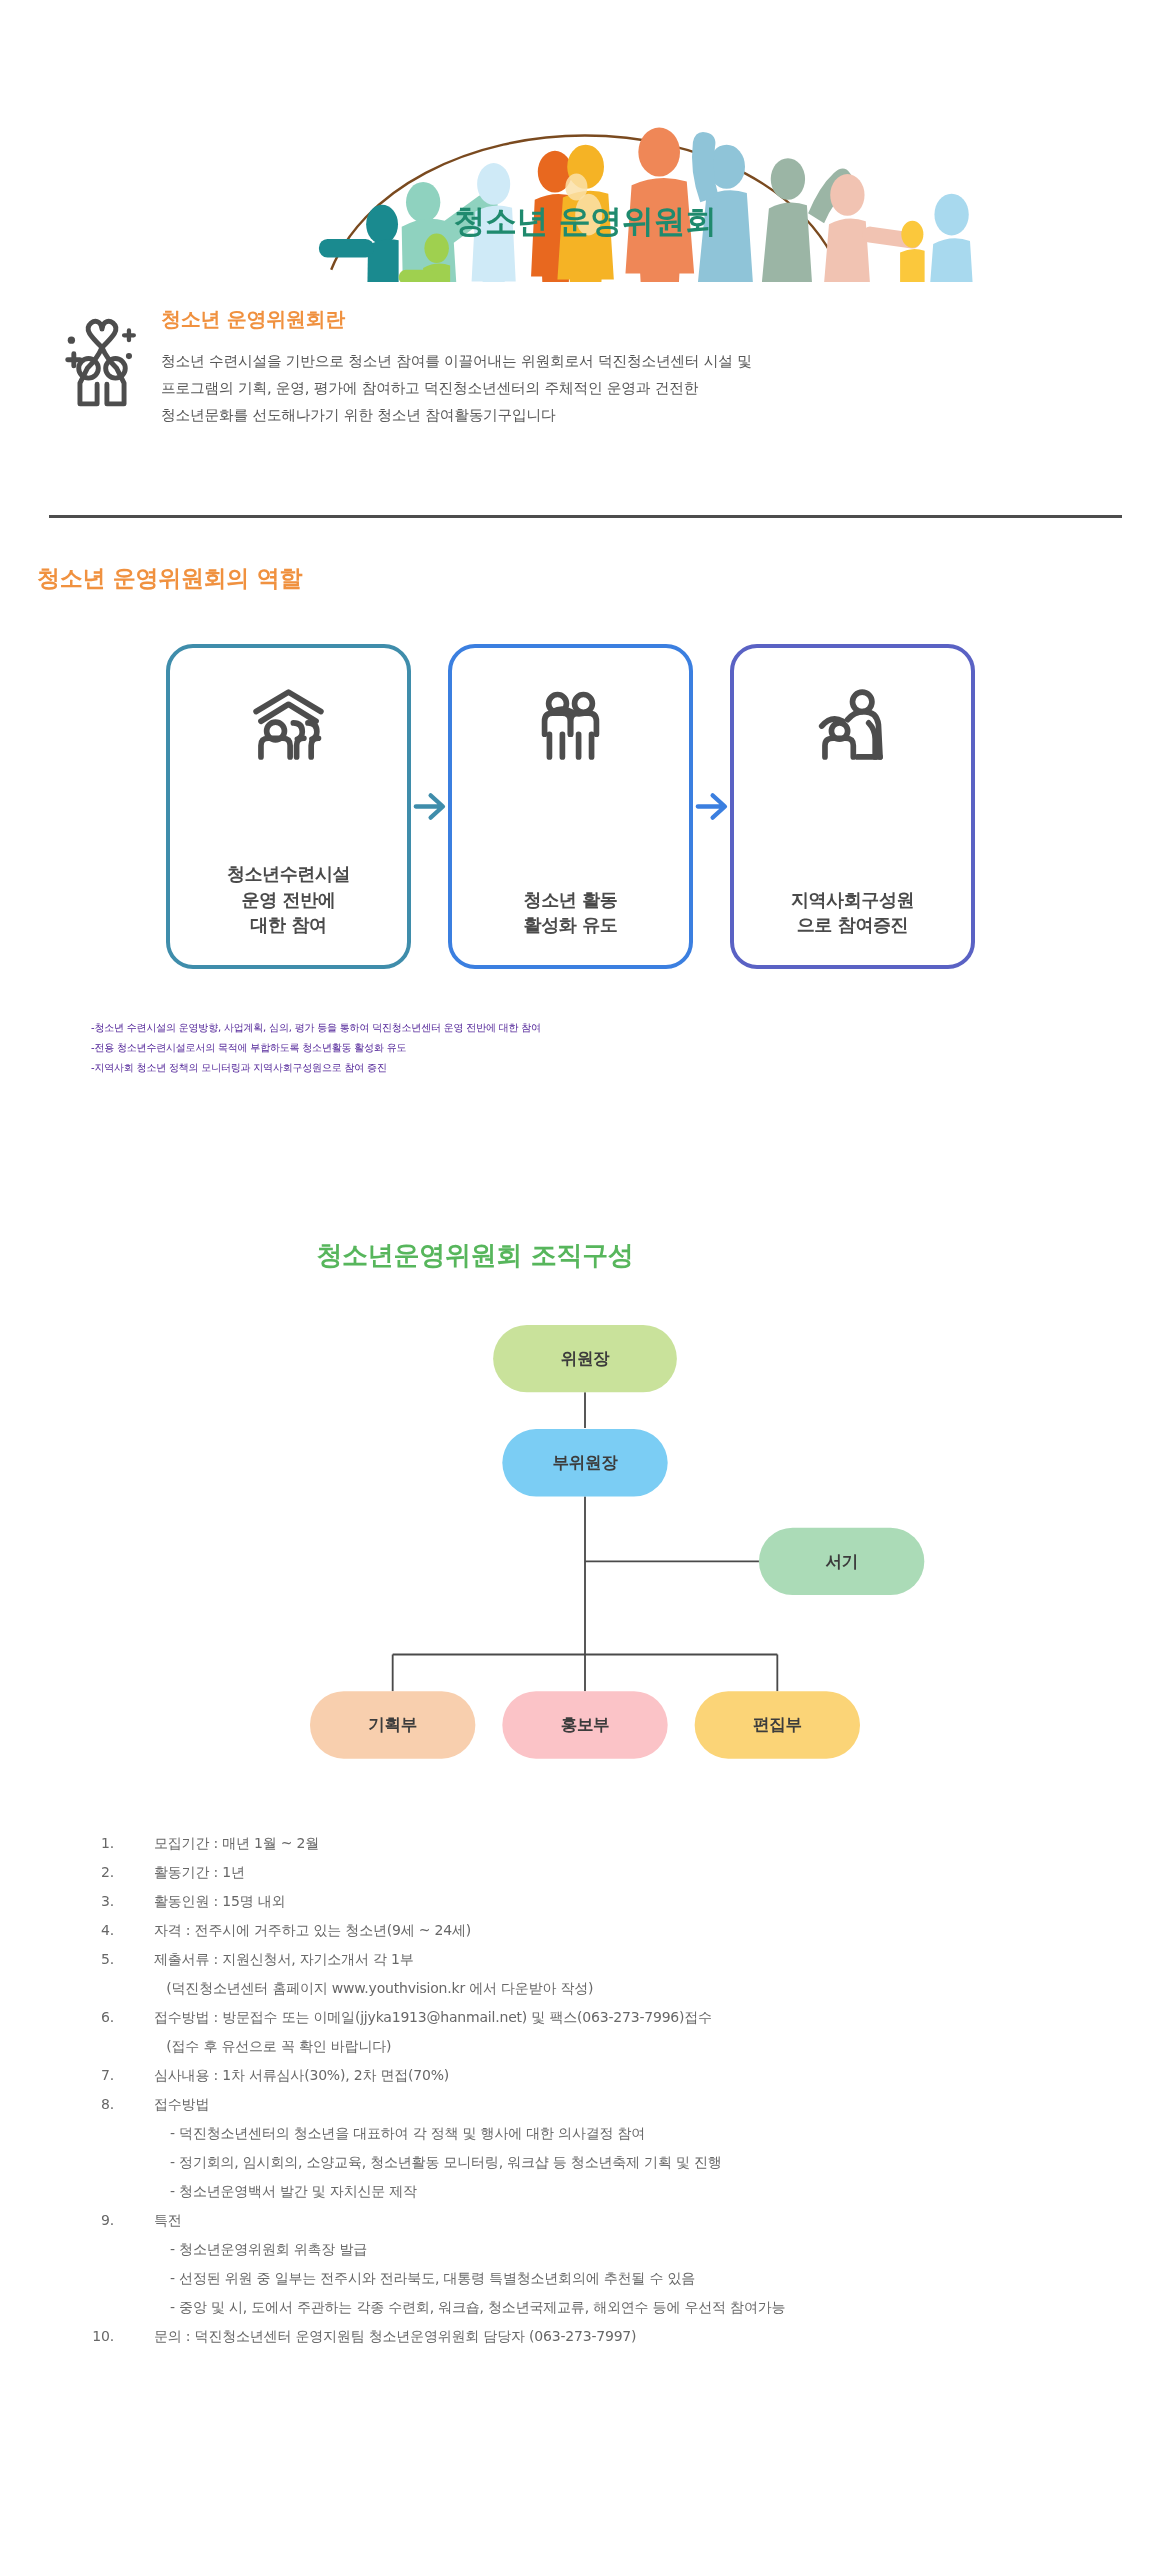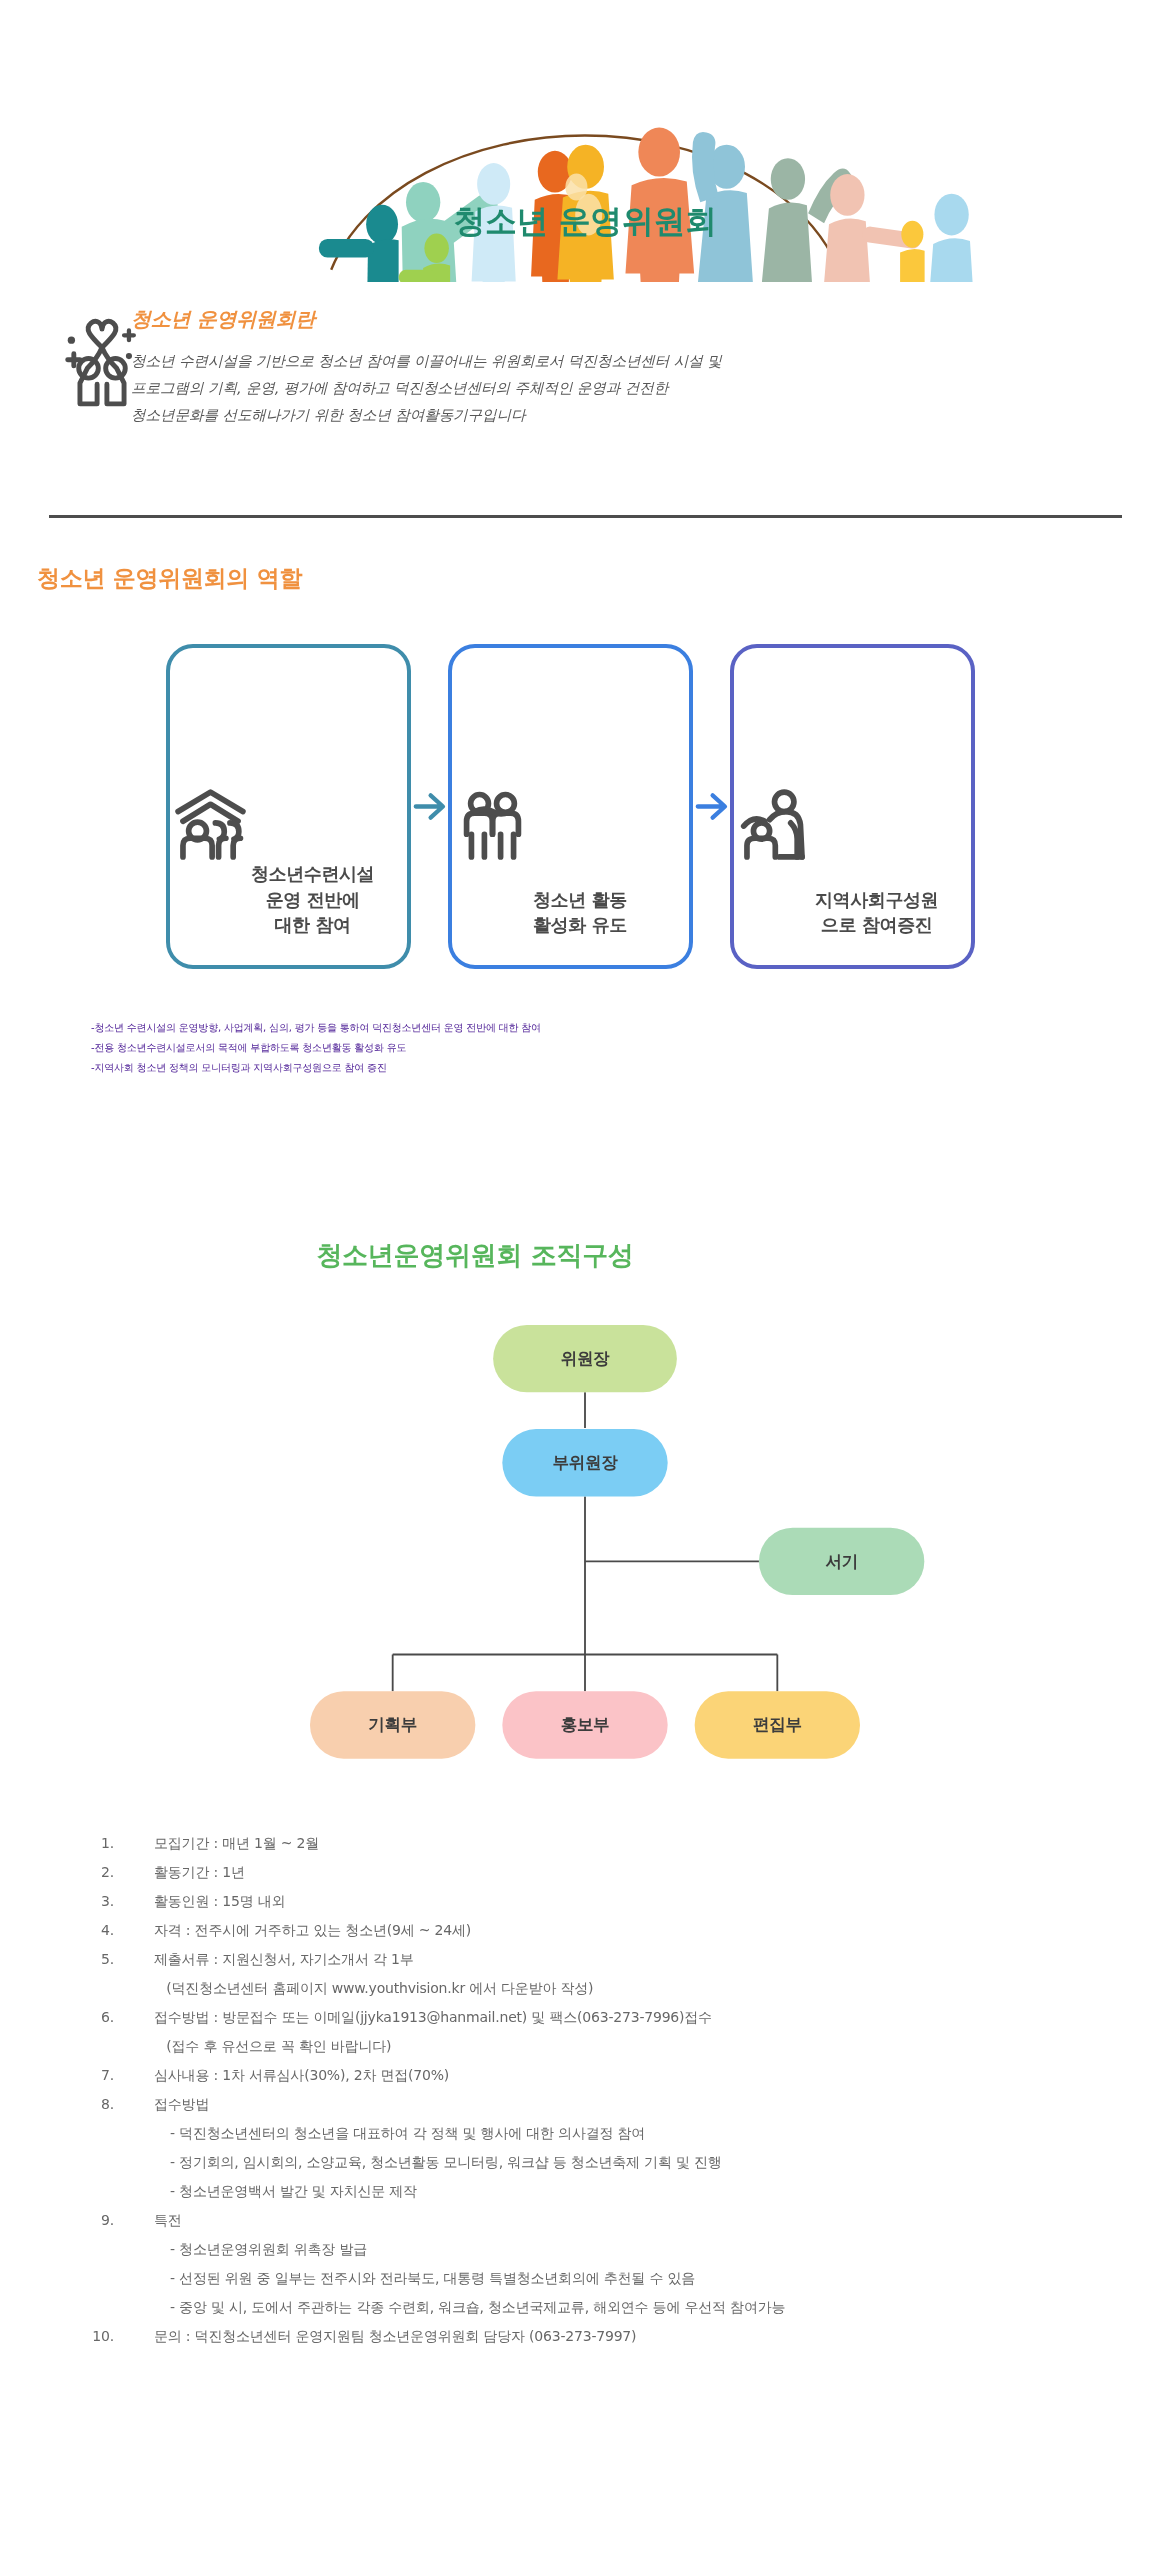--- a/index.html
+++ b/index.html
@@ -33,22 +33,21 @@
     position: absolute;
     left: 59px; top: 307px;
     width: 1054px;
   }
   .intro-icon {
     position: absolute;
     left: 0; top: 4.9px;
     width: 86px; height: 98px;
   }
   .intro-body {
-    margin-left: 72px;
-    font-style: italic;
+    margin-left: 102px;
   }
   .intro-title {
     color: #f0913f;
     font-size: 20px;
     font-weight: 700;
     letter-spacing: -0.3px;
     line-height: 1.2;
   }
   .intro-para {
     margin-top: 16px;
@@ -84,25 +83,26 @@
     align-items: stretch;
     gap: 0;
   }
   .role-box {
     width: 245px;
     height: 325px;
     border: 4.3px solid #3f8dab;
     border-radius: 27px;
     background: #ffffff;
     display: flex;
-    flex-direction: row;
+    flex-direction: column;
     align-items: center;
     justify-content: flex-start;
     padding-top: 36px;
     position: relative;
+    gap: 39px;
   }
   .role-box.b2 { border-color: #3b7fe0; }
   .role-box.b3 { border-color: #5a62c4; }
 
   .role-icon { width: 81px; height: 81px; }
 
   .role-label {
     margin-top: auto;
     margin-bottom: 27px;
     color: #4a4a4a;

